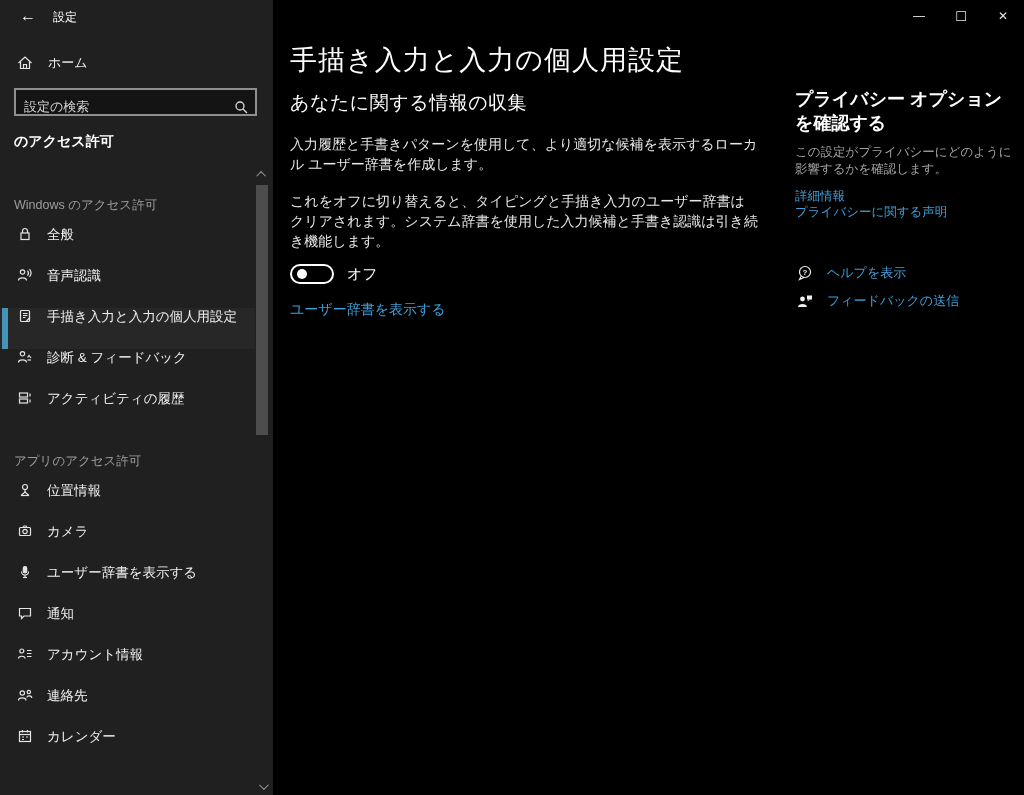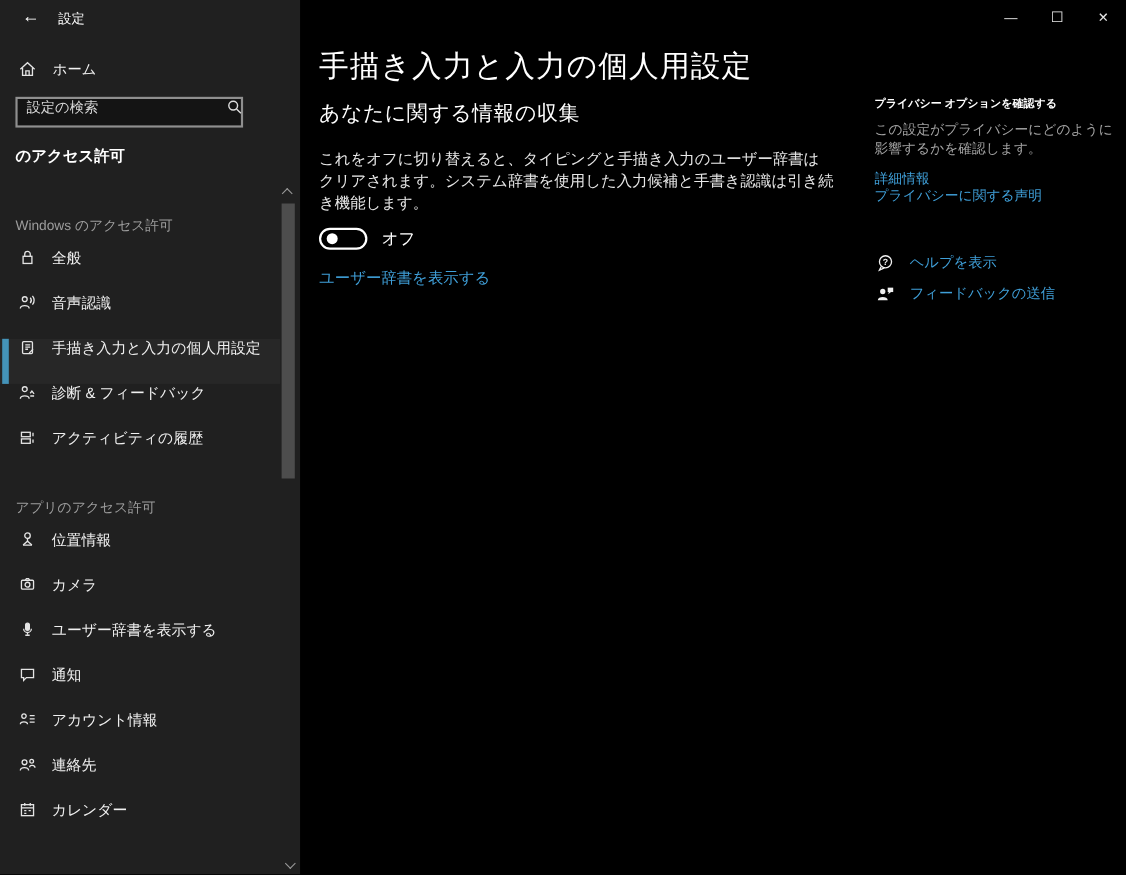--- a/index.html
+++ b/index.html
@@ -21,21 +21,21 @@
   .back-btn{position:absolute;left:8px;top:0;width:40px;height:32px;display:flex;align-items:center;justify-content:center;color:#ffffff;font-size:16px;cursor:pointer;}
   .app-title{position:absolute;left:53px;top:9px;font-size:12px;color:#ffffff;}
   .win-controls{position:absolute;right:0;top:0;display:flex;height:32px;}
   .win-btn{width:42px;height:32px;display:flex;align-items:center;justify-content:center;color:#e6e6e6;font-size:12px;cursor:pointer;}
   .win-btn.max{font-size:13px;}
   
   .sidebar{position:absolute;left:0;top:0;width:273px;height:795px;background:var(--sidebar-bg);}
   .home-row{position:absolute;left:0;top:47px;width:255px;height:32px;display:flex;align-items:center;cursor:pointer;}
   .home-row .ic{margin-left:17px;}
   .home-row .lbl{margin-left:15px;font-size:13px;color:#f2f2f2;}
-  .search-box{position:absolute;left:14px;top:88px;width:207px;height:28px;background:#141414;border:2px solid #8f8f8f;display:flex;align-items:flex-start;}
+  .search-box{position:absolute;left:14px;top:88px;width:243px;height:28px;background:#141414;border:2px solid #8f8f8f;display:flex;align-items:flex-end;}
   .search-box input{flex:1;background:transparent;border:none;outline:none;color:#e0e0e0;font-size:13px;padding:0 6px 0 8px;font-family:inherit;}
   .search-box input::placeholder{color:#d8d8d8;opacity:1;}
   .search-box .mag{margin-right:7px;display:flex;}
   .cat-label{position:absolute;left:14px;top:133px;font-size:14px;font-weight:bold;color:#ffffff;}
   .nav{position:absolute;left:0;top:165px;bottom:0;width:255px;overflow:hidden;}
   .nav-header{padding:32px 0 12px 14px;font-size:12.5px;color:#9d9d9d;}
   .nav-header.second{padding-top:22px;}
   .nav-item{height:41px;display:flex;align-items:flex-start;position:relative;cursor:pointer;}
   .nav-item .ic{margin-left:17px;width:16px;display:flex;justify-content:center;}
   .nav-item .lbl{margin-left:14px;font-size:13.5px;color:#f0f0f0;white-space:nowrap;}
@@ -57,21 +57,21 @@
   .section-heading{font-size:19px;font-weight:400;color:#ffffff;margin-bottom:18px;letter-spacing:0.5px;}
   .content p{font-size:14px;line-height:20px;color:#e8e8e8;}
   .content p+p{margin-top:17px;}
   .toggle-row{margin-top:13px;display:flex;align-items:center;}
   .toggle{width:44px;height:20px;border:2px solid #ffffff;border-radius:10px;position:relative;cursor:pointer;}
   .toggle .knob{position:absolute;left:5px;top:3px;width:10px;height:10px;border-radius:50%;background:#ffffff;}
   .toggle-label{margin-left:13px;font-size:15px;color:#ffffff;}
   .dict-link{display:inline-block;margin-top:17px;font-size:14px;color:var(--link);cursor:pointer;}
   
   .aside{position:absolute;left:522px;top:87px;width:220px;}
-  .aside-heading{font-size:10px;font-weight:bold;color:#ffffff;margin-bottom:9px;}
+  .aside-heading{font-size:18px;font-weight:bold;color:#ffffff;margin-bottom:9px;}
   .aside-desc{font-size:12.5px;line-height:17px;color:#a3a3a3;}
   .aside-links{margin-top:10px;}
   .aside-link{font-size:12.5px;line-height:16px;color:var(--link);cursor:pointer;}
   .help-block{margin-top:44px;}
   .help-row{display:flex;align-items:center;margin-bottom:10px;cursor:pointer;}
   .help-row .ic{width:20px;display:flex;justify-content:center;}
   .help-row .lbl{margin-left:12px;font-size:13px;color:var(--link);}
   svg{display:block;}
 </style>
 </head>
@@ -271,20 +271,21 @@
       <span>✕</span>
     </div>
   </div>
 </div>
 
 <div class="main">
   <h1 class="page-title">手描き入力と入力の個人用設定</h1>
 
   <div class="content">
     <div class="section-heading">あなたに関する情報の収集</div>
+    <p>入力履歴と手書きパターンを使用して、より適切な候補を表示するローカル ユーザー辞書を作成します。</p>
     <p>これをオフに切り替えると、タイピングと手描き入力のユーザー辞書はクリアされます。システム辞書を使用した入力候補と手書き認識は引き続き機能します。</p>
     <div class="toggle-row">
       <div class="toggle">
         <div class="knob"></div>
       </div>
       <span class="toggle-label">オフ</span>
     </div>
     <span class="dict-link">ユーザー辞書を表示する</span>
   </div>
 

